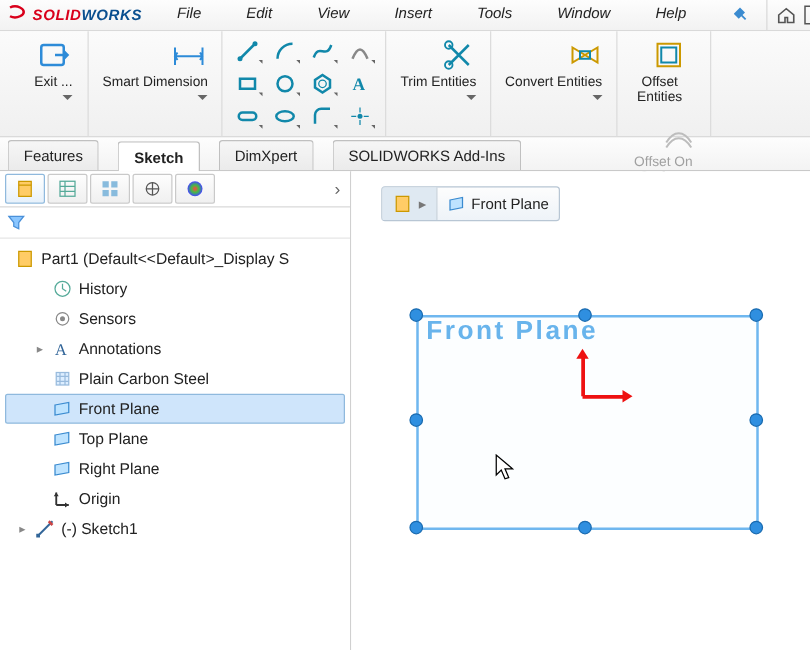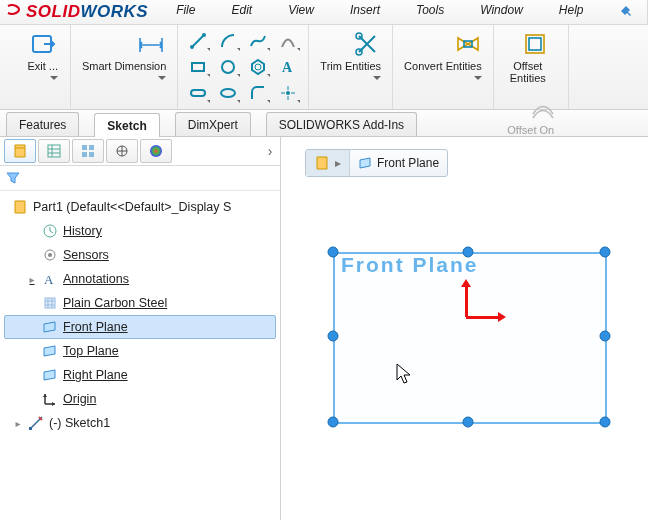--- a/index.html
+++ b/index.html
@@ -1,19 +1,19 @@
 <!DOCTYPE html>
 <html><head>
 <meta charset="utf-8">
 <style>
   html,body{margin:0;padding:0;font-family:"Segoe UI",Tahoma,sans-serif;font-size:12px;color:#222;background:#fff;width:648px;height:520px;overflow:hidden;}
   .titlebar{height:24px;background:linear-gradient(#fdfdfd,#f2f2f2);border-bottom:1px solid #d9d9d9;display:flex;align-items:center;}
   .logo{display:flex;align-items:center;gap:4px;padding:0 8px 0 6px;}
   .logo-ds{font-weight:bold;font-style:italic;color:#d9001b;font-size:14px;}
-  .logo-text{font-style:italic;font-weight:600;font-size:17px;letter-spacing:0.5px;}
+  .logo-text{font-style:italic;font-weight:600;font-size:12px;letter-spacing:0.5px;}
   .logo-text .solid{color:#d9001b;}
   .logo-text .works{color:#0a4f8f;}
   .menubar{display:flex;gap:16px;margin-left:10px;font-style:italic;}
   .menubar span{padding:3px 9px;border:1px solid transparent;border-radius:3px;}
   .title-right{margin-left:auto;display:flex;align-items:center;gap:2px;padding-right:4px;border-left:1px solid #d9d9d9;height:100%;padding-left:6px;}
   .icn{width:18px;height:18px;display:inline-flex;align-items:center;justify-content:center;}
 
   .ribbon{height:84px;background:linear-gradient(#fbfbfb,#f0f0f0);border-bottom:1px solid #d0d0d0;display:flex;align-items:stretch;}
   .rgrp{border-right:1px solid #dcdcdc;padding:4px 6px 2px 6px;display:flex;flex-direction:column;justify-content:flex-start;align-items:center;gap:2px;}
   .rgrp.big{min-width:58px;}
@@ -34,21 +34,21 @@
   .fmpanel{width:280px;border-right:1px solid #d0d0d0;display:flex;flex-direction:column;background:#fff;}
   .fmtop{height:28px;border-bottom:1px solid #d9d9d9;display:flex;align-items:center;padding-left:4px;gap:2px;}
   .fmtab{width:30px;height:22px;border:1px solid #c9c9c9;border-radius:2px;background:linear-gradient(#fdfdfd,#f0f0f0);display:flex;align-items:center;justify-content:center;}
   .fmtab.active{background:linear-gradient(#fff,#e7f1fb);border-color:#8fb9dd;}
   .fmtop .spacer{flex:1;}
   .fmtop .expand{width:20px;text-align:center;color:#666;font-size:14px;}
   .filter{height:24px;border-bottom:1px solid #e6e6e6;display:flex;align-items:center;padding-left:6px;}
   .tree{flex:1;overflow:auto;padding:4px 2px;}
   .node{display:flex;align-items:center;gap:4px;padding:2px 2px 2px 6px;white-space:nowrap;border:1px solid transparent;border-radius:2px;margin:0 2px;}
   .node.sel{background:#cfe5fb;border-color:#8fb9dd;}
-  .node.l1{padding-left:22px;text-decoration:underline;}
+  .node.l1{padding-left:22px;}
   .node.l1b{padding-left:8px;}
   .exp{width:10px;display:inline-flex;justify-content:center;color:#888;font-size:10px;}
   .nlabel{font-size:12.5px;}
 
   .canvas{flex:1;position:relative;background:#fff;}
   .planechip{position:absolute;top:12px;left:24px;display:flex;align-items:center;background:linear-gradient(#fdfdfd,#eef3f8);border:1px solid #b8c6d4;border-radius:3px;height:26px;}
   .chipseg{display:flex;align-items:center;gap:5px;padding:0 8px;height:100%;}
   .chipdiv{width:1px;height:100%;background:#c8d2dc;}
   .chiparr{background:#dfe9f2;}
 

